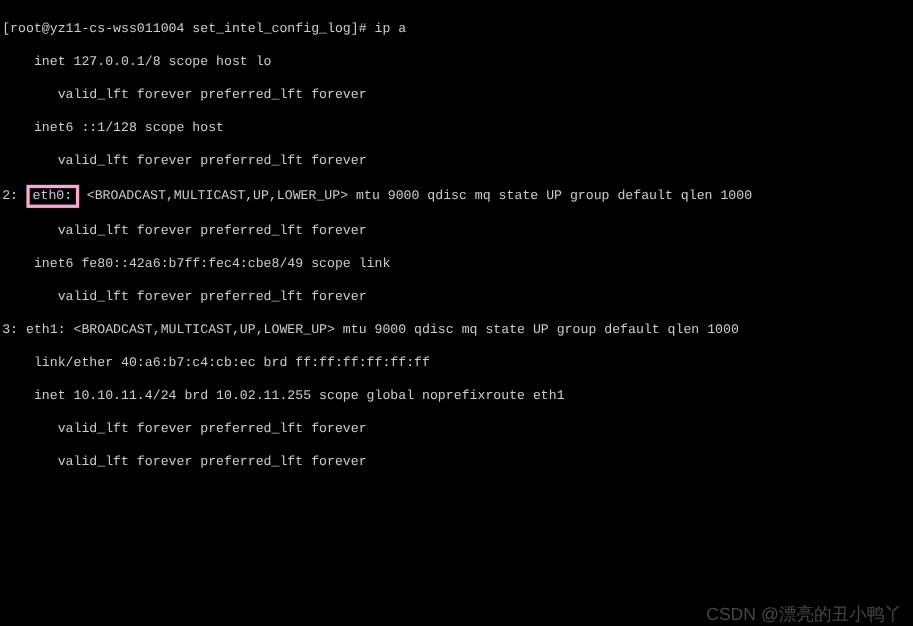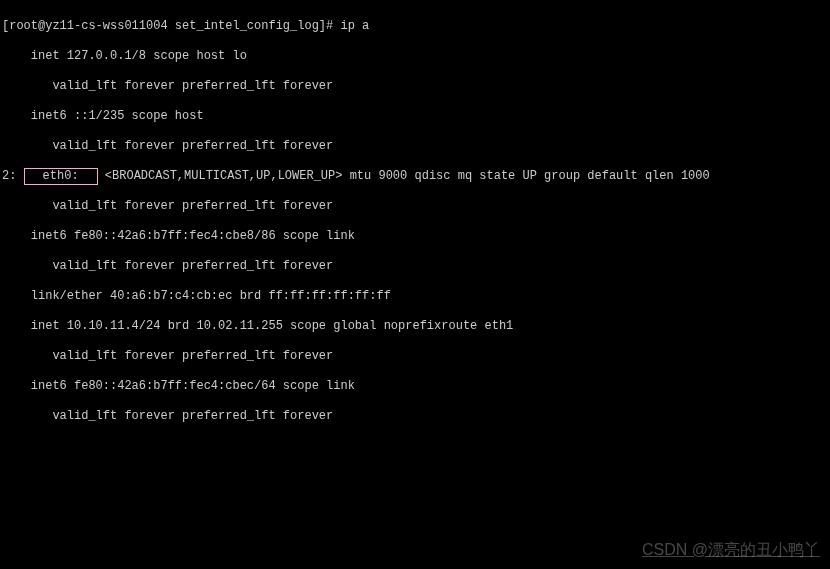--- a/index.html
+++ b/index.html
@@ -14,53 +14,52 @@
     height: 569px;
     overflow: hidden;
     position: relative;
   }
   .terminal {
     padding: 4px 2px;
     white-space: pre;
   }
   .line { white-space: pre; }
   .red-box {
-    border: 1px solid #f9a8d4;
-    padding: 0 18px;
+    border: 3px solid #f9a8d4;
+    padding: 0 3px;
     margin: -1px 0;
     display: inline-block;
   }
   .watermark {
     position: absolute;
     right: 10px;
-    bottom: 12px;
+    bottom: 2px;
     color: rgba(200,200,200,0.35);
     font-family: sans-serif;
     font-size: 16px;
     pointer-events: none;
-    text-decoration: underline;
   }
 </style>
 </head>
 <body>
 
 <div class="terminal">
 <div class="line"><span>[root@yz11-cs-wss011004 set_intel_config_log]#</span> <span>ip a</span></div>
 <div class="line">    inet 127.0.0.1/8 scope host lo</div>
 <div class="line">       valid_lft forever preferred_lft forever</div>
-<div class="line">    inet6 ::1/235 scope host</div>
+<div class="line">    inet6 ::1/128 scope host</div>
 <div class="line">       valid_lft forever preferred_lft forever</div>
 <div class="line"><span>2: </span><span class="red-box">eth0:</span><span> &lt;BROADCAST,MULTICAST,UP,LOWER_UP&gt; mtu 9000 qdisc mq state UP group default qlen 1000</span></div>
 <div class="line">       valid_lft forever preferred_lft forever</div>
-<div class="line">    inet6 fe80::42a6:b7ff:fec4:cbe8/86 scope link</div>
+<div class="line">    inet6 fe80::42a6:b7ff:fec4:cbe8/49 scope link</div>
 <div class="line">       valid_lft forever preferred_lft forever</div>
+<div class="line">3: eth1: &lt;BROADCAST,MULTICAST,UP,LOWER_UP&gt; mtu 9000 qdisc mq state UP group default qlen 1000</div>
 <div class="line">    link/ether 40:a6:b7:c4:cb:ec brd ff:ff:ff:ff:ff:ff</div>
 <div class="line">    inet 10.10.11.4/24 brd 10.02.11.255 scope global noprefixroute eth1</div>
 <div class="line">       valid_lft forever preferred_lft forever</div>
-<div class="line">    inet6 fe80::42a6:b7ff:fec4:cbec/64 scope link</div>
 <div class="line">       valid_lft forever preferred_lft forever</div>
 
 
 
 
 
 
 
 
 

